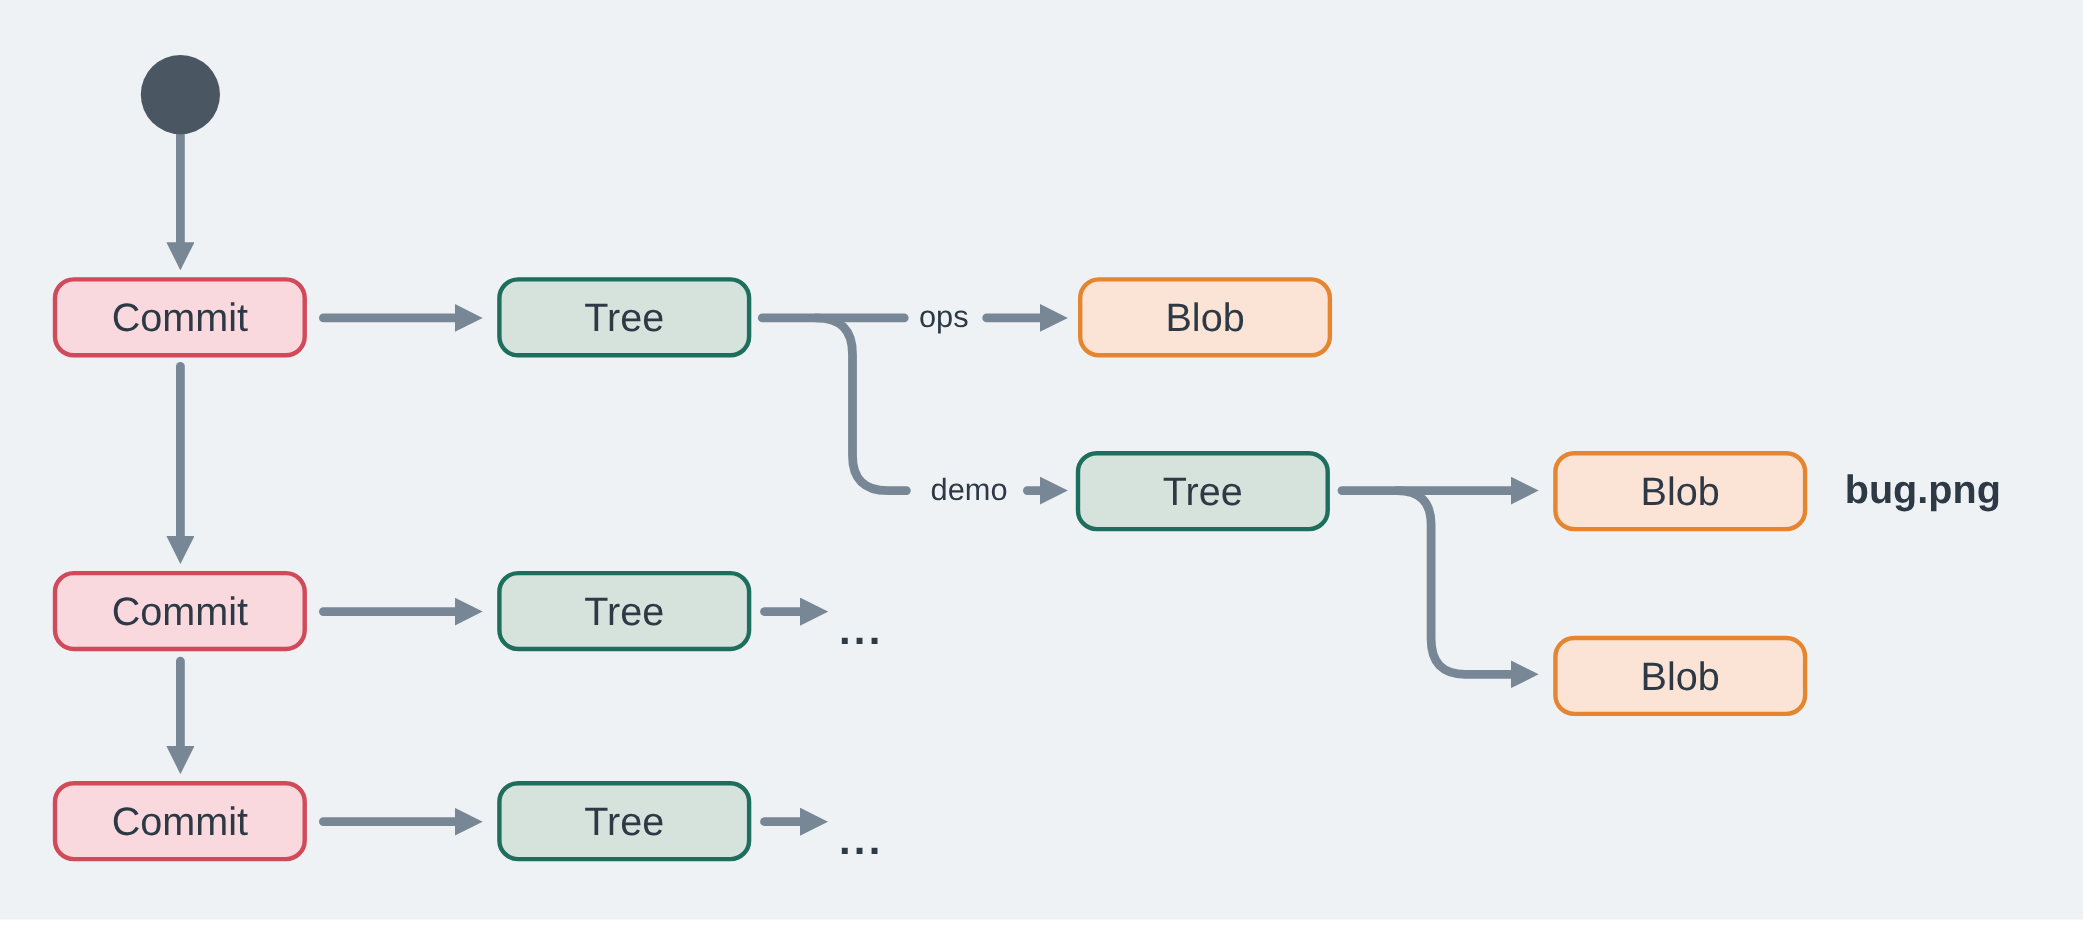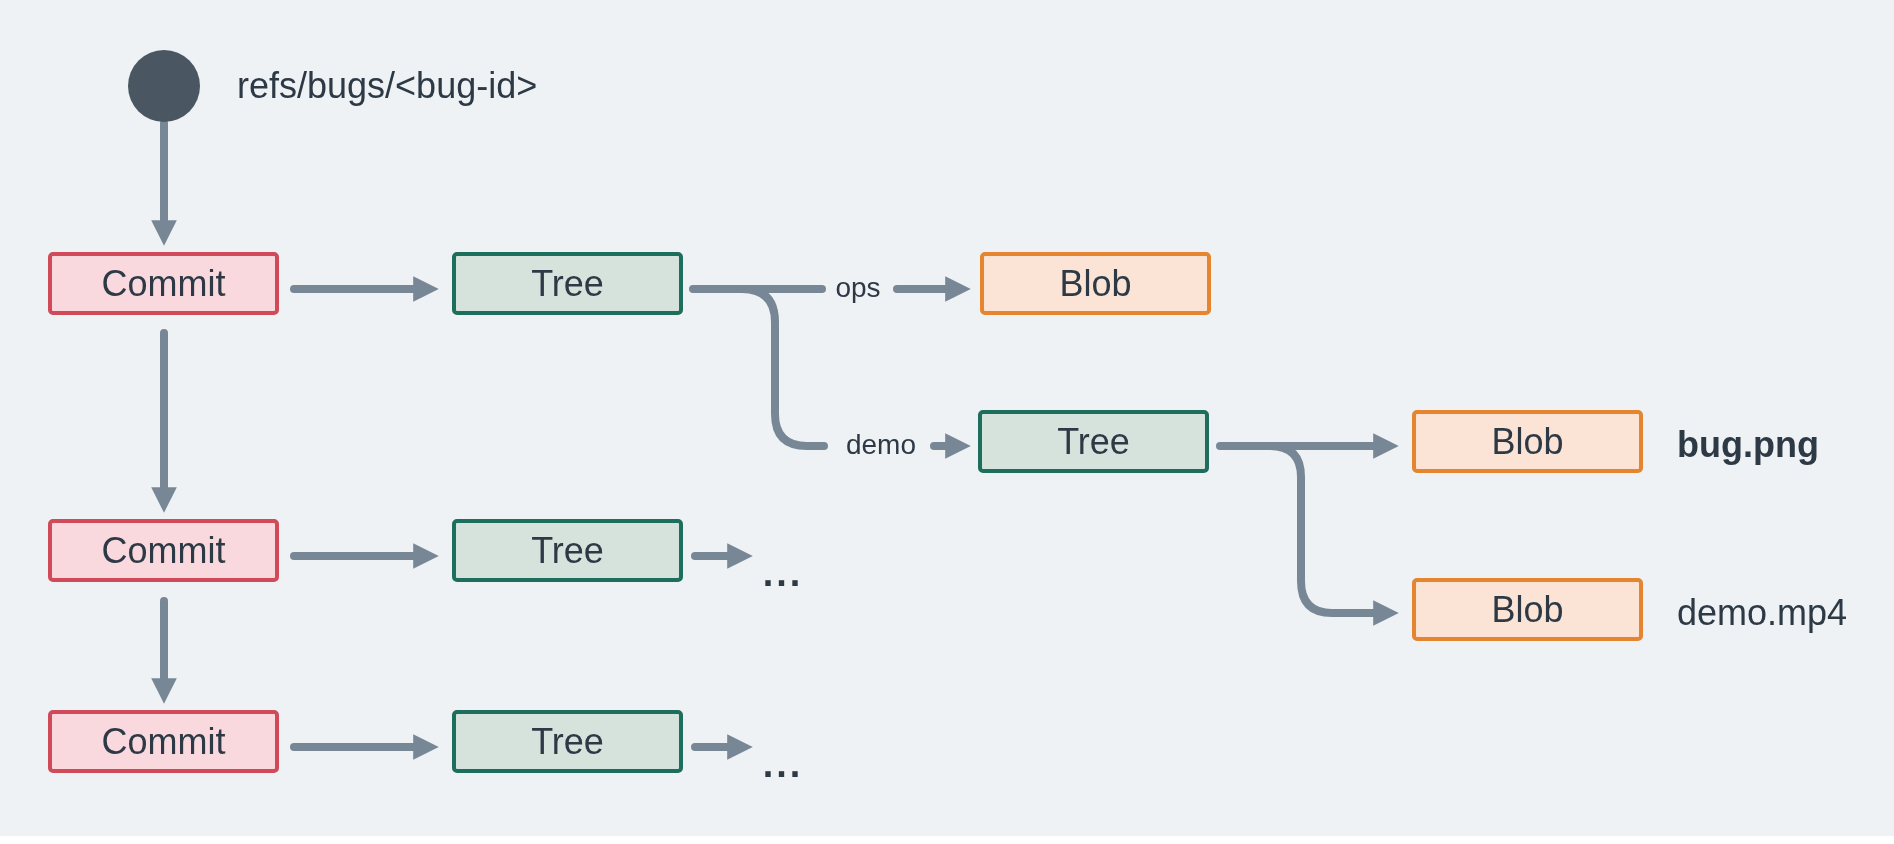--- a/index.html
+++ b/index.html
@@ -14,22 +14,22 @@
   html,body{margin:0;padding:0;}
   .canvas{
     position:relative; width:1894px; height:844px;
     background:var(--bg); overflow:hidden;
     font-family:"Liberation Sans", sans-serif;
     color:var(--text);
   }
   .connector-layer{position:absolute; left:0; top:0;}
   .node{
     position:absolute; box-sizing:border-box;
-    width:231px; height:63px;
-    border:4px solid; border-radius:5px;
+    width:231px; height:73px;
+    border:4px solid; border-radius:19px;
     display:flex; align-items:center; justify-content:center;
     font-size:36px; line-height:1;
   }
   .commit{background:var(--commit-fill); border-color:var(--commit-border);}
   .tree{background:var(--tree-fill); border-color:var(--tree-border);}
   .blob{background:var(--blob-fill); border-color:var(--blob-border);}
   .ref-circle{
     position:absolute; left:128px; top:50px; width:72px; height:72px;
     border-radius:50%; background:var(--circle);
   }
@@ -76,40 +76,38 @@
 
       <path d="M1220,446 H1374" marker-end="url(#ah)"></path>
       <path d="M1270,446 Q1301,446 1301,477 V581 Q1301,613 1332,613 H1374" marker-end="url(#ah)"></path>
 
       <path d="M695,556 H728" marker-end="url(#ah)"></path>
       <path d="M695,747 H728" marker-end="url(#ah)"></path>
     </g>
   </svg>
 
   <div class="ref-circle"></div>
-  <span class="label" style="left:237px; top:87px;">refs/bugs/&lt;bug-id&gt;</span>
 
   <div class="node commit" style="left:48px; top:252px;">Commit</div>
   <div class="node commit" style="left:48px; top:519px;">Commit</div>
   <div class="node commit" style="left:48px; top:710px;">Commit</div>
 
   <div class="node tree" style="left:452px; top:252px;">Tree</div>
   <div class="node tree" style="left:452px; top:519px;">Tree</div>
   <div class="node tree" style="left:452px; top:710px;">Tree</div>
 
   <div class="node blob" style="left:980px; top:252px;">Blob</div>
 
   <div class="node tree" style="left:978px; top:410px;">Tree</div>
 
   <div class="node blob" style="left:1412px; top:410px;">Blob</div>
   <div class="node blob" style="left:1412px; top:578px;">Blob</div>
 
   <span class="edge-label" style="left:858px; top:289px;">ops</span>
   <span class="edge-label" style="left:881px; top:446px;">demo</span>
 
   <span class="label" style="left:1677px; top:446px;font-weight:bold;">bug.png</span>
-  <span class="label" style="left:1677px; top:614px;">demo.mp4</span>
 
   <span class="dots" style="left:783px; top:573px;">...</span>
   <span class="dots" style="left:783px; top:764px;">...</span>
 
   <div class="page-edge"></div>
 </div>
 
 </body></html>

